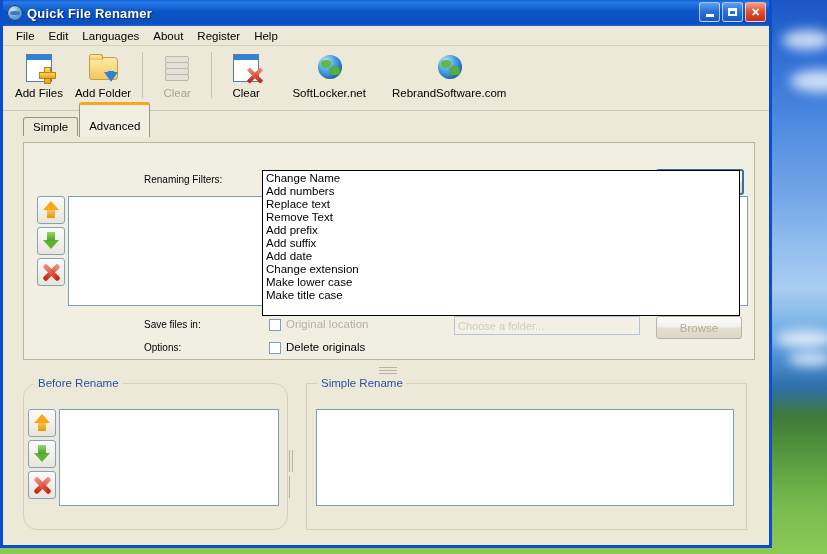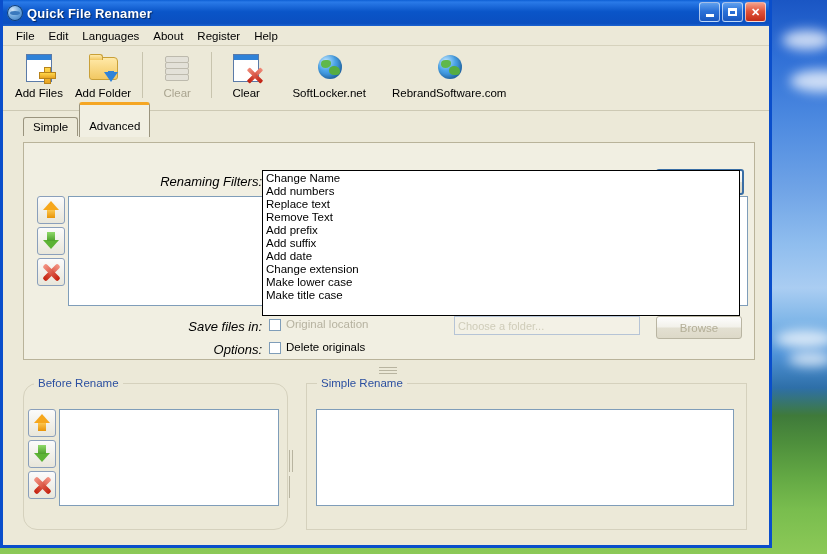--- a/index.html
+++ b/index.html
@@ -163,21 +163,21 @@
 
   
   .panel {
     margin: 0 14px 0 20px;
     background: #f1efe2;
     border: 1px solid #b9b39a;
     height: 218px;
     position: relative;
     box-sizing: border-box;
   }
-  .lbl-right { position:absolute; font-size:13px; color:#000; text-align:right;font-style:italic;}
+  .lbl-right { position:absolute; font-size:10px; color:#000; text-align:left;}
 
   .combo {
     position:absolute; left:243px; top:28px; width:376px; height:19px;
     background:#fff; border:1px solid #7f9db9; box-sizing:border-box;
     display:flex; align-items:center;
   }
   .combo .sel {
     background:#0a246a; color:#fff; font-size:11.5px; padding:1px 2px; margin-left:1px;
   }
   .combo .arrow {

